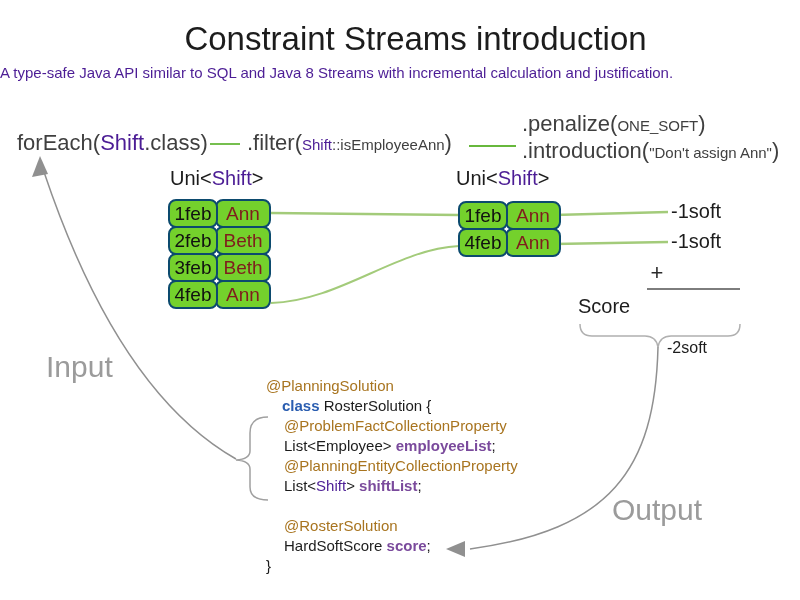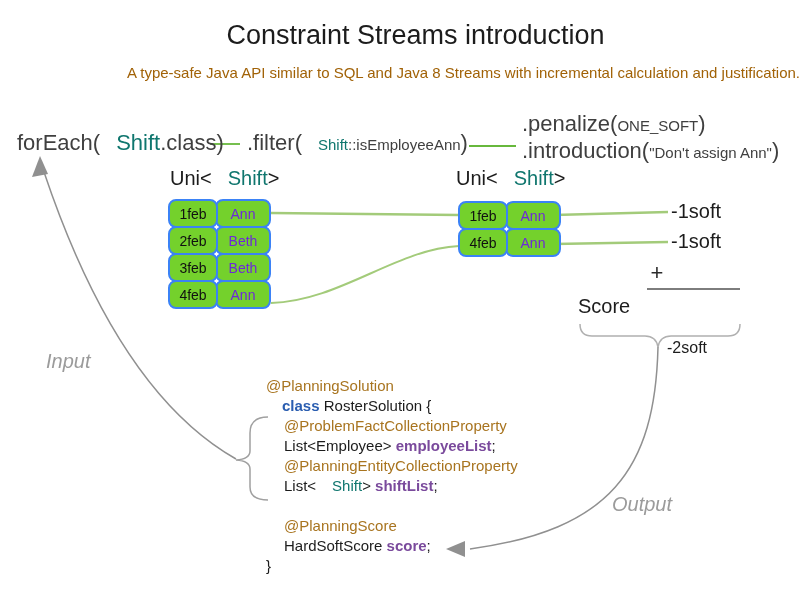--- a/index.html
+++ b/index.html
@@ -2,60 +2,60 @@
 <html><head>
 <meta charset="utf-8">
 <style>
   html,body{margin:0;padding:0;}
   body{width:800px;height:600px;overflow:hidden;background:#ffffff;
        font-family:"Liberation Sans", sans-serif;}
   .canvas{position:relative;width:800px;height:600px;background:#ffffff;}
   .overlay{position:absolute;left:0;top:0;width:800px;height:600px;pointer-events:none;}
 
   .title{position:absolute;left:0;right:0;top:20px;text-align:center;
-         font-size:27px;color:#1c1c1c;font-weight:400;padding-left:31px;}
-  .subtitle{position:absolute;left:0;right:0;top:64px;text-align:right;
-            font-size:15px;color:#a16207;}
+         font-size:33px;color:#1c1c1c;font-weight:400;padding-left:31px;}
+  .subtitle{position:absolute;left:0;right:0;top:64px;text-align:left;
+            font-size:15px;color:#4c1d95;}
 
   .call{position:absolute;font-size:22px;color:#3f3f3f;white-space:nowrap;}
   .call span{white-space:pre;}
   .call .small{font-size:15px;}
-  .green{color:#0f766e;margin-left:16px;}
+  .green{color:#4c1d95;}
   .dark{color:#3f3f3f;}
 
   .pos-foreach{left:17px;top:130px;}
   .pos-filter{left:247px;top:130px;}
   .pos-penalize{left:522px;top:111px;}
   .pos-asconstraint{left:522px;top:138px;}
 
   .uni-label{position:absolute;font-size:20px;color:#1c1c1c;white-space:nowrap;}
   .pos-uni-left{left:170px;top:167px;}
   .pos-uni-right{left:456px;top:167px;}
 
   .shift-table{position:absolute;}
   .pos-table-left{left:168px;top:199px;}
   .pos-table-right{left:458px;top:201px;}
   .srow{display:flex;margin-top:-2px;}
   .srow:first-child{margin-top:0;}
-  .cell{box-sizing:border-box;height:29px;background:#74d12c;border:2px solid #3b82f6;
+  .cell{box-sizing:border-box;height:29px;background:#74d12c;border:2px solid #0c4a6e;
         border-radius:8px;display:flex;align-items:center;justify-content:center;
-        font-size:14px;}
+        font-size:19px;}
   .cell.date{width:50px;color:#111111;z-index:2;}
-  .cell.name{width:56px;margin-left:-3px;color:#6d28d9;z-index:1;}
+  .cell.name{width:56px;margin-left:-3px;color:#7f1d1d;z-index:1;}
 
   .penalty{position:absolute;font-size:20px;color:#1c1c1c;text-align:right;}
   .pos-penalty-1{left:671px;top:200px;}
   .pos-penalty-2{left:671px;top:230px;}
 
   .plus{position:absolute;left:644px;top:260px;width:26px;text-align:center;
         font-size:22px;color:#2b2b2b;}
   .score-label{position:absolute;left:578px;top:295px;font-size:20px;color:#1c1c1c;}
   .score-value{position:absolute;left:667px;top:295px;font-size:16px;color:#1c1c1c;margin-top:44px;}
 
-  .flow-label{position:absolute;font-size:20px;color:#9b9b9b;font-style:italic;}
+  .flow-label{position:absolute;font-size:30px;color:#9b9b9b;}
   .pos-input{left:46px;top:350px;}
   .pos-output{left:612px;top:493px;}
 
   .code{position:absolute;left:266px;top:376px;font-size:15px;line-height:20px;
         color:#1c1c1c;white-space:nowrap;}
   .cl{min-height:20px;}
   .cl span{white-space:pre;}
   .cl.ind{padding-left:18px;}
   .ann{color:#a8741f;}
   .kw{color:#2a5db0;font-weight:bold;margin-left:16px;}
@@ -159,18 +159,18 @@
   <div class="flow-label pos-output">Output</div>
 
   <div class="code">
     <div class="cl"><span class="ann">@PlanningSolution</span></div>
     <div class="cl"><span class="kw">class</span><span class="pl"> RosterSolution {</span></div>
     <div class="cl ind"><span class="ann">@ProblemFactCollectionProperty</span></div>
     <div class="cl ind"><span class="pl">List&lt;Employee&gt; </span><span class="fld">employeeList</span><span class="pl">;</span></div>
     <div class="cl ind"><span class="ann">@PlanningEntityCollectionProperty</span></div>
     <div class="cl ind"><span class="pl">List&lt;</span><span class="green">Shift</span><span class="pl">&gt; </span><span class="fld">shiftList</span><span class="pl">;</span></div>
     <div class="cl"></div>
-    <div class="cl ind"><span class="ann">@PlanningScore</span></div>
+    <div class="cl ind"><span class="ann">@RosterSolution</span></div>
     <div class="cl ind"><span class="pl">HardSoftScore </span><span class="fld">score</span><span class="pl">;</span></div>
     <div class="cl"><span class="pl">}</span></div>
   </div>
 
 </div>
 
 </body></html>

